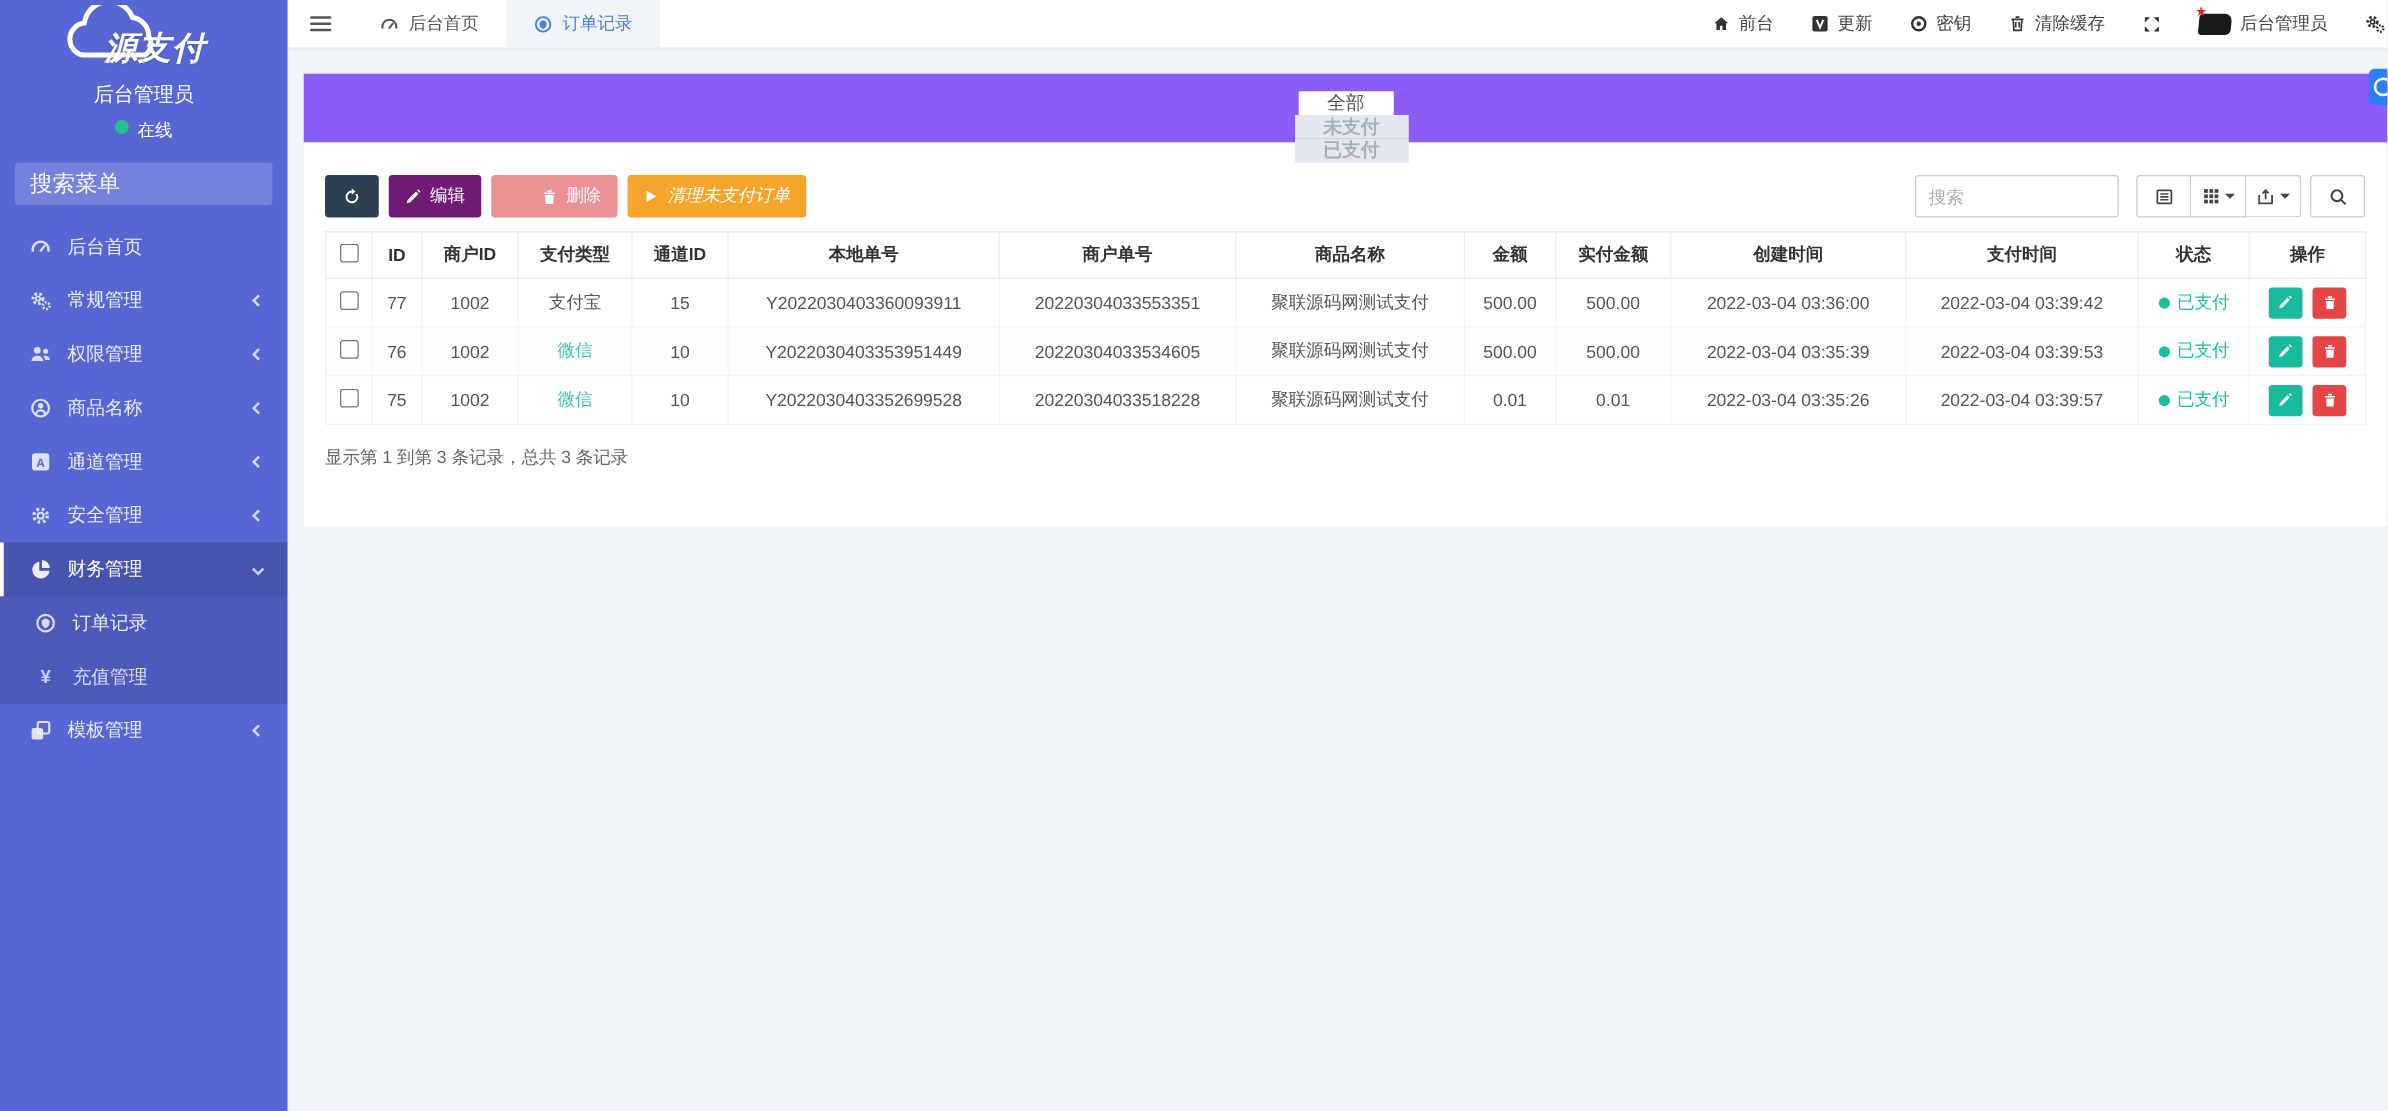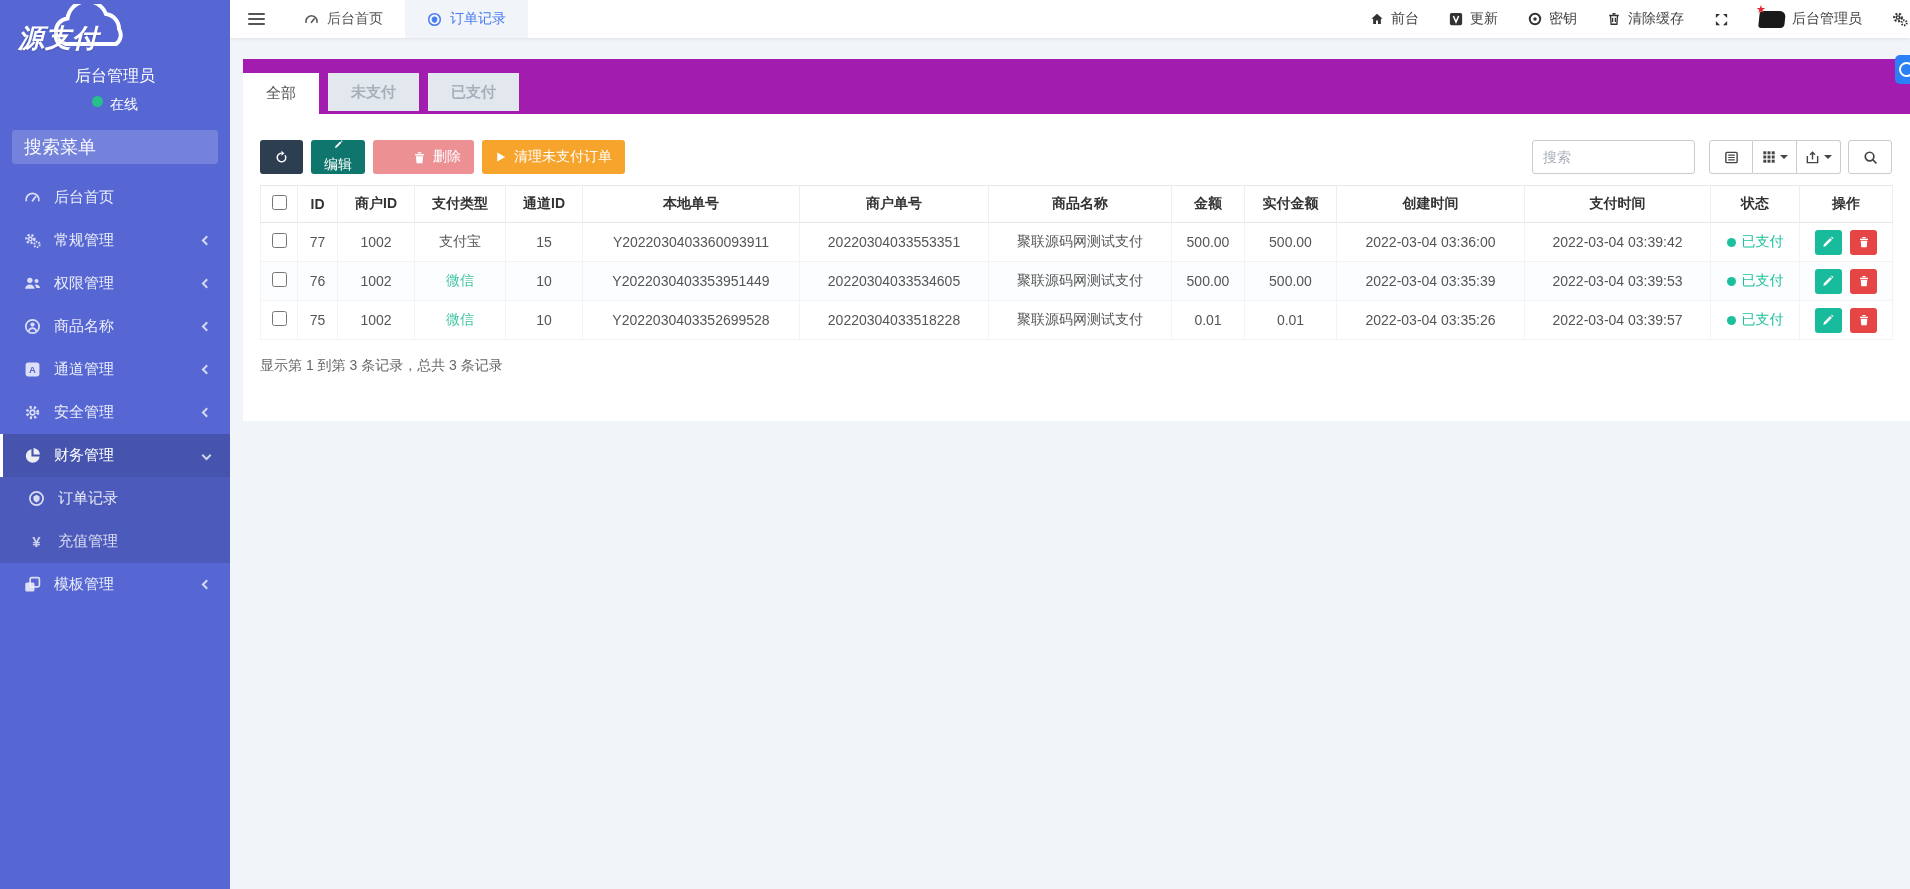--- a/index.html
+++ b/index.html
@@ -1,21 +1,21 @@
 <!DOCTYPE html>
 <html><head>
 <meta charset="utf-8">
 <style>
   * { box-sizing: border-box; margin: 0; padding: 0; }
   html,body { width:1910px; height:889px; overflow:hidden; }
   body { font-family:"Liberation Sans", sans-serif; background:#f2f4f8; position:relative; font-size:14px; }
 
   
   .sidebar { position:absolute; left:0; top:0; width:230px; height:889px; background:#5667d3; color:#fff; z-index:5; }
-  .logo { height:56px; display:flex; align-items:center; position:relative; margin-top:6px; }
+  .logo { height:56px; display:flex; align-items:center; justify-content:center; position:relative; margin-top:6px; }
   .logo svg { position:absolute; left:38px; top:-2px; }
   .logo-text { font-size:26px; font-weight:bold; font-style:italic; letter-spacing:1px; position:relative; z-index:2; text-shadow:0 1px 2px rgba(0,0,0,.15); margin-left:18px; margin-top:8px;}
   .admin-name { text-align:center; font-size:16px; margin-top:4px; }
   .online-row { display:flex; justify-content:center; gap:7px; margin-top:9px; font-size:14px; }
   .dot-green { width:11px; height:11px; border-radius:50%; background:#27c08c; display:inline-block; }
   .menu-search { margin:16px 12px 0 12px; background:rgba(255,255,255,.18); border-radius:3px; height:34px; display:flex; align-items:center; padding:0 12px; }
   .menu-search input { flex:1; background:transparent; border:none; outline:none; color:#fff; font-size:18px; font-family:inherit; }
   .menu-search input::placeholder { color:rgba(255,255,255,.95); }
   .menu { margin-top:12px; }
   .menu-item { height:43px; display:flex; align-items:center; padding:0 20px 0 24px; color:rgba(255,255,255,.88); font-size:15px; cursor:pointer; position:relative; }
@@ -41,33 +41,33 @@
   .nav-tab.active { background:#f1f4f8; color:#4a7cf0; }
   .nav-tab.active svg { color:#4a7cf0; }
   .nav-right { margin-left:auto; display:flex; align-items:center; color:#444; }
   .nav-link { display:flex; align-items:center; gap:7px; padding:0 15px; font-size:14px; cursor:pointer; height:38px; }
   .nav-link svg { color:#333; }
   .avatar { width:26px; height:17px; background:#1a1a1a; border-radius:3px 6px 4px 3px; position:relative; display:inline-block; transform:skewX(-6deg); }
   .avatar::after { content:"★"; position:absolute; left:-4px; top:-8px; color:#e8262d; font-size:11px; transform:skewX(6deg); }
 
   
   .main { position:absolute; left:230px; top:38px; right:0; bottom:0; background:#f1f4f8; padding:21px 0 0 13px; }
-  .tabstrip { background:#a21caf; display:flex; align-items:flex-start; padding:14px 0 0 0; height:55px; }
+  .tabstrip { background:#8b5cf6; display:flex; align-items:center; padding:14px 0 0 0; height:55px;flex-direction:column; }
   .ftab { height:41px; display:flex; align-items:center; padding:0 23px; font-size:15px; cursor:pointer; }
   .ftab.active { background:#fff; color:#555; }
   .ftab.idle { background:#e3e8ee; color:#a7afba; margin-left:9px; height:38px;font-weight:bold; }
   .card { background:#fff; padding:26px 18px 46px 17px; min-height:296px; }
 
   
   .toolbar { display:flex; align-items:center; }
   .btn { height:34px; border:none; border-radius:3px; color:#fff; font-size:14px; font-family:inherit; display:inline-flex; align-items:center; gap:7px; padding:0 13px; cursor:pointer; margin-right:8px; }
   .btn-refresh { background:#2c3e50; width:43px; justify-content:center; padding:0; }
-  .btn-edit { background:#0f766e;flex-direction:column; }
+  .btn-edit { background:#701a75; }
   .btn-del { background:#ec9094;padding-left:40px; }
-  .btn-clean { background:#f7a42d; }
+  .btn-clean { background:#f7a42d;font-style:italic; }
   .tb-right { margin-left:auto; display:flex; align-items:center; }
   .search-input { width:163px; height:34px; border:1px solid #ccc; border-radius:3px; padding:0 10px; font-size:14px; color:#555; outline:none; font-family:inherit; }
   .search-input::placeholder { color:#aab0b8; }
   .btngroup { display:flex; margin-left:14px; }
   .gbtn { width:44px; height:34px; background:#fff; border:1px solid #ccc; display:inline-flex; align-items:center; justify-content:center; gap:4px; color:#444; cursor:pointer; }
   .gbtn + .gbtn { border-left:none; }
   .gbtn:first-child { border-radius:3px 0 0 3px; }
   .gbtn:last-child { border-radius:0 3px 3px 0; }
   .gbtn.single { border-radius:3px; margin-left:7px; }
   .caret { width:0; height:0; border-left:4px solid transparent; border-right:4px solid transparent; border-top:4px solid #444; display:inline-block; }

